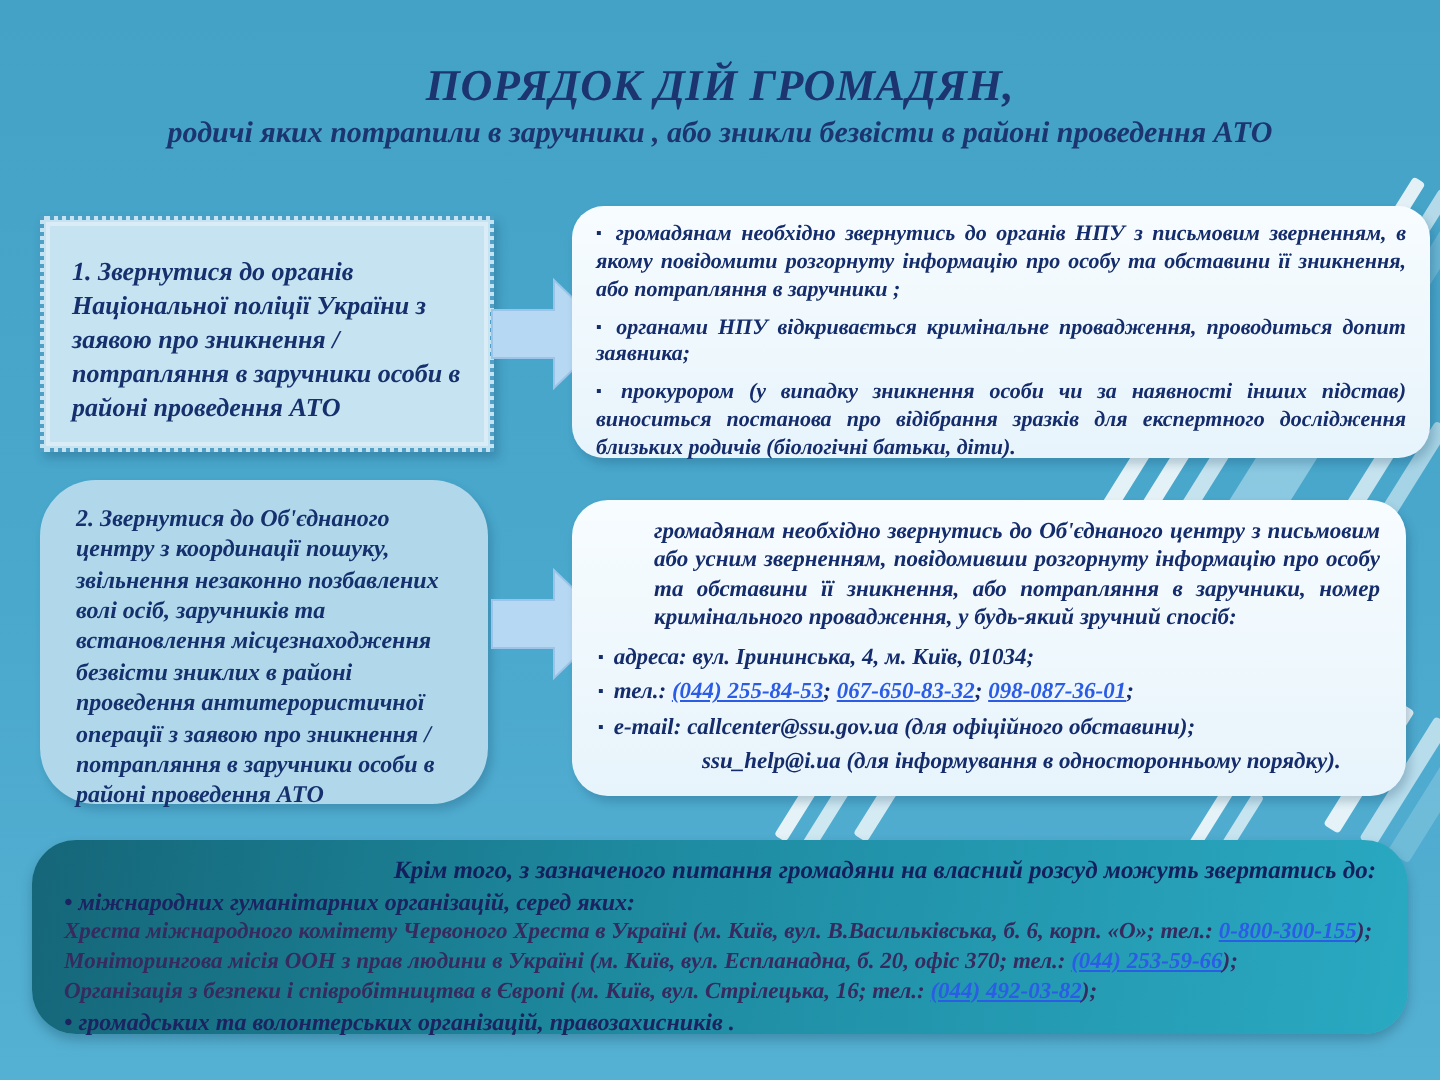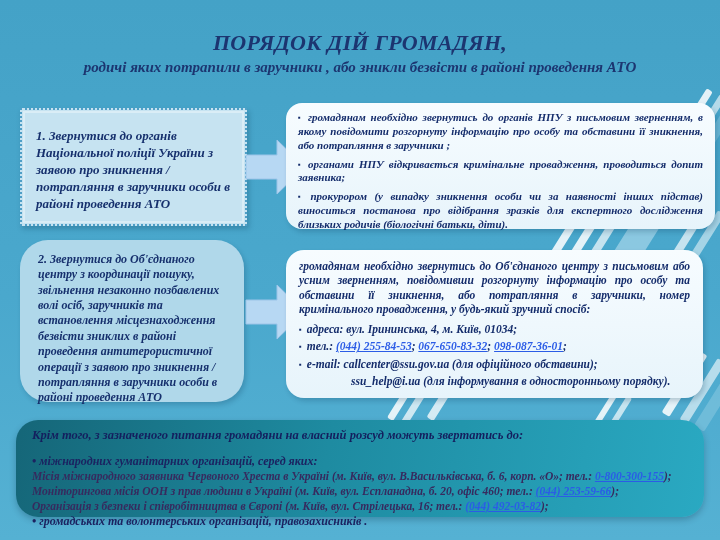--- a/index.html
+++ b/index.html
@@ -47,30 +47,30 @@
   .arrow1{left:245px; top:138px;}
   .arrow2{left:245px; top:283px;}
 
   .panel{position:absolute; box-sizing:border-box; background:linear-gradient(180deg,#f7fcff 0%,#e7f4fb 100%);
          box-shadow:2px 3px 5px rgba(10,50,80,.22);}
   .panel1{left:286px; top:103px; width:429px; height:126px; border-radius:16px; padding:8px 12px 0 12px;}
   .panel2{left:286px; top:250px; width:417px; height:148px; border-radius:18px; padding:9px 13px 0 13px;}
   .panel p{font-size:11px; line-height:1.26; text-align:justify; color:#142c6b;
            font-weight:bold; font-style:italic; margin:0 0 5px 0;}
   .panel2 p{font-size:11.5px; margin-bottom:3px;}
-  .panel2 .intro{margin-bottom:5px;}
+  .panel2 .intro{margin-bottom:5px;margin-left:28px;}
   .marker{font-size:8px; font-style:normal; margin-right:5px; vertical-align:1px;}
   .email2{padding-left:52px; text-align:left;}
   a.link{color:#2b5ce6; text-decoration:underline; cursor:pointer;}
 
   .banner{position:absolute; left:16px; top:420px; width:688px; height:97px; box-sizing:border-box;
           border-radius:22px; background:linear-gradient(100deg,#156678 0%,#1e8ba1 45%,#2aa9c2 100%);
           box-shadow:0 3px 6px rgba(0,30,50,.25); padding:7px 16px 0 16px;}
   .banner p{margin:0; font-weight:bold; font-style:italic; line-height:1.28;}
-  .banner .heading{text-align:left; color:#141f5e; font-size:12.5px; margin-bottom:11px;}
+  .banner .heading{text-align:right; color:#141f5e; font-size:12.5px; margin-bottom:1px;}
   .banner .blt{color:#1b2361; font-size:12px;}
   .banner .org{color:#372a5e; font-size:11.5px;}
 </style>
 </head>
 <body>
 
 <div class="slide">
 
   <div>
     <div class="stripe sA1"></div>
@@ -123,19 +123,19 @@
     <p class="intro">громадянам необхідно звернутись до Об'єднаного центру з письмовим або усним зверненням, повідомивши розгорнуту інформацію про особу та обставини її зникнення, або потрапляння в заручники, номер кримінального провадження, у будь-який зручний спосіб:</p>
     <p><span class="marker">▪</span><span>адреса: вул. Ірининська, 4, м. Київ, 01034;</span></p>
     <p><span class="marker">▪</span><span>тел.: </span><a class="link">(044) 255-84-53</a><span>; </span><a class="link">067-650-83-32</a><span>; </span><a class="link">098-087-36-01</a><span>;</span></p>
     <p><span class="marker">▪</span><span>e-mail: </span><span>callcenter@ssu.gov.ua</span><span> (для офіційного обставини);</span></p>
     <p class="email2"><span>ssu_help@i.ua</span><span> (для інформування в односторонньому порядку).</span></p>
   </div>
 
   <div class="banner">
     <p class="heading">Крім того, з зазначеного питання громадяни на власний розсуд можуть звертатись до:</p>
     <p class="blt">• міжнародних гуманітарних організацій, серед яких:</p>
-    <p class="org"><span>Місія міжнародного заявника Червоного Хреста в Україні (м. Київ, вул. В.Васильківська, б. 6, корп. «О»; тел.: </span><a class="link">0-800-300-155</a><span>);</span></p>
-    <p class="org"><span>Моніторингова місія ООН з прав людини в Україні (м. Київ, вул. Еспланадна, б. 20, офіс 460; тел.: </span><a class="link">(044) 253-59-66</a><span>);</span></p>
+    <p class="org"><span>Хреста міжнародного комітету Червоного Хреста в Україні (м. Київ, вул. В.Васильківська, б. 6, корп. «О»; тел.: </span><a class="link">0-800-300-155</a><span>);</span></p>
+    <p class="org"><span>Моніторингова місія ООН з прав людини в Україні (м. Київ, вул. Еспланадна, б. 20, офіс 370; тел.: </span><a class="link">(044) 253-59-66</a><span>);</span></p>
     <p class="org"><span>Організація з безпеки і співробітництва в Європі (м. Київ, вул. Стрілецька, 16; тел.: </span><a class="link">(044) 492-03-82</a><span>);</span></p>
     <p class="blt">• громадських та волонтерських організацій, правозахисників .</p>
   </div>
 
 </div>
 
 </body></html>

